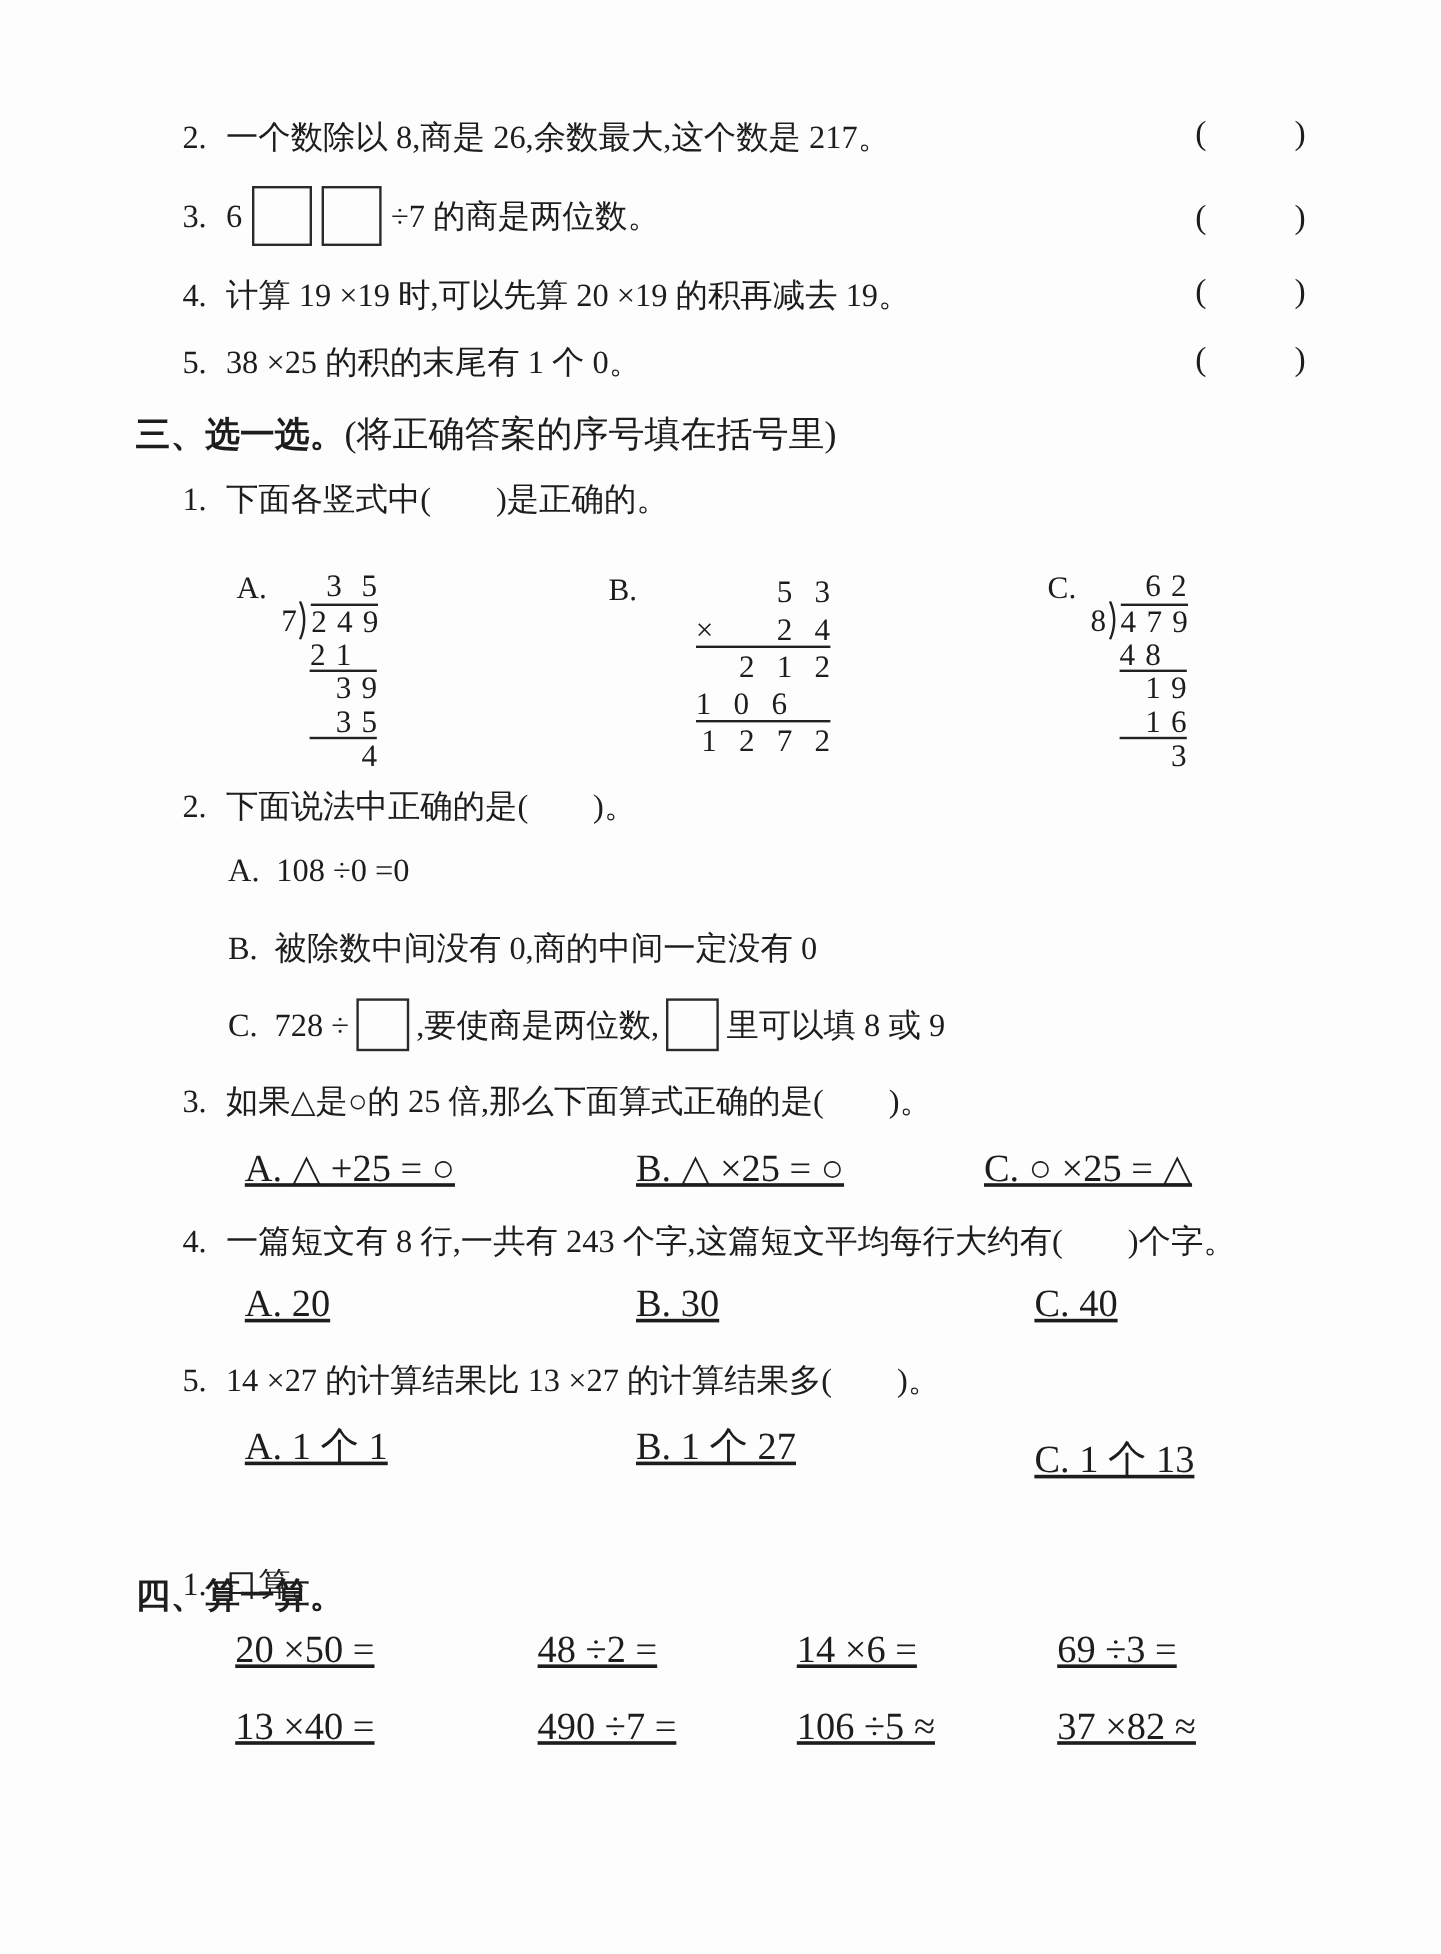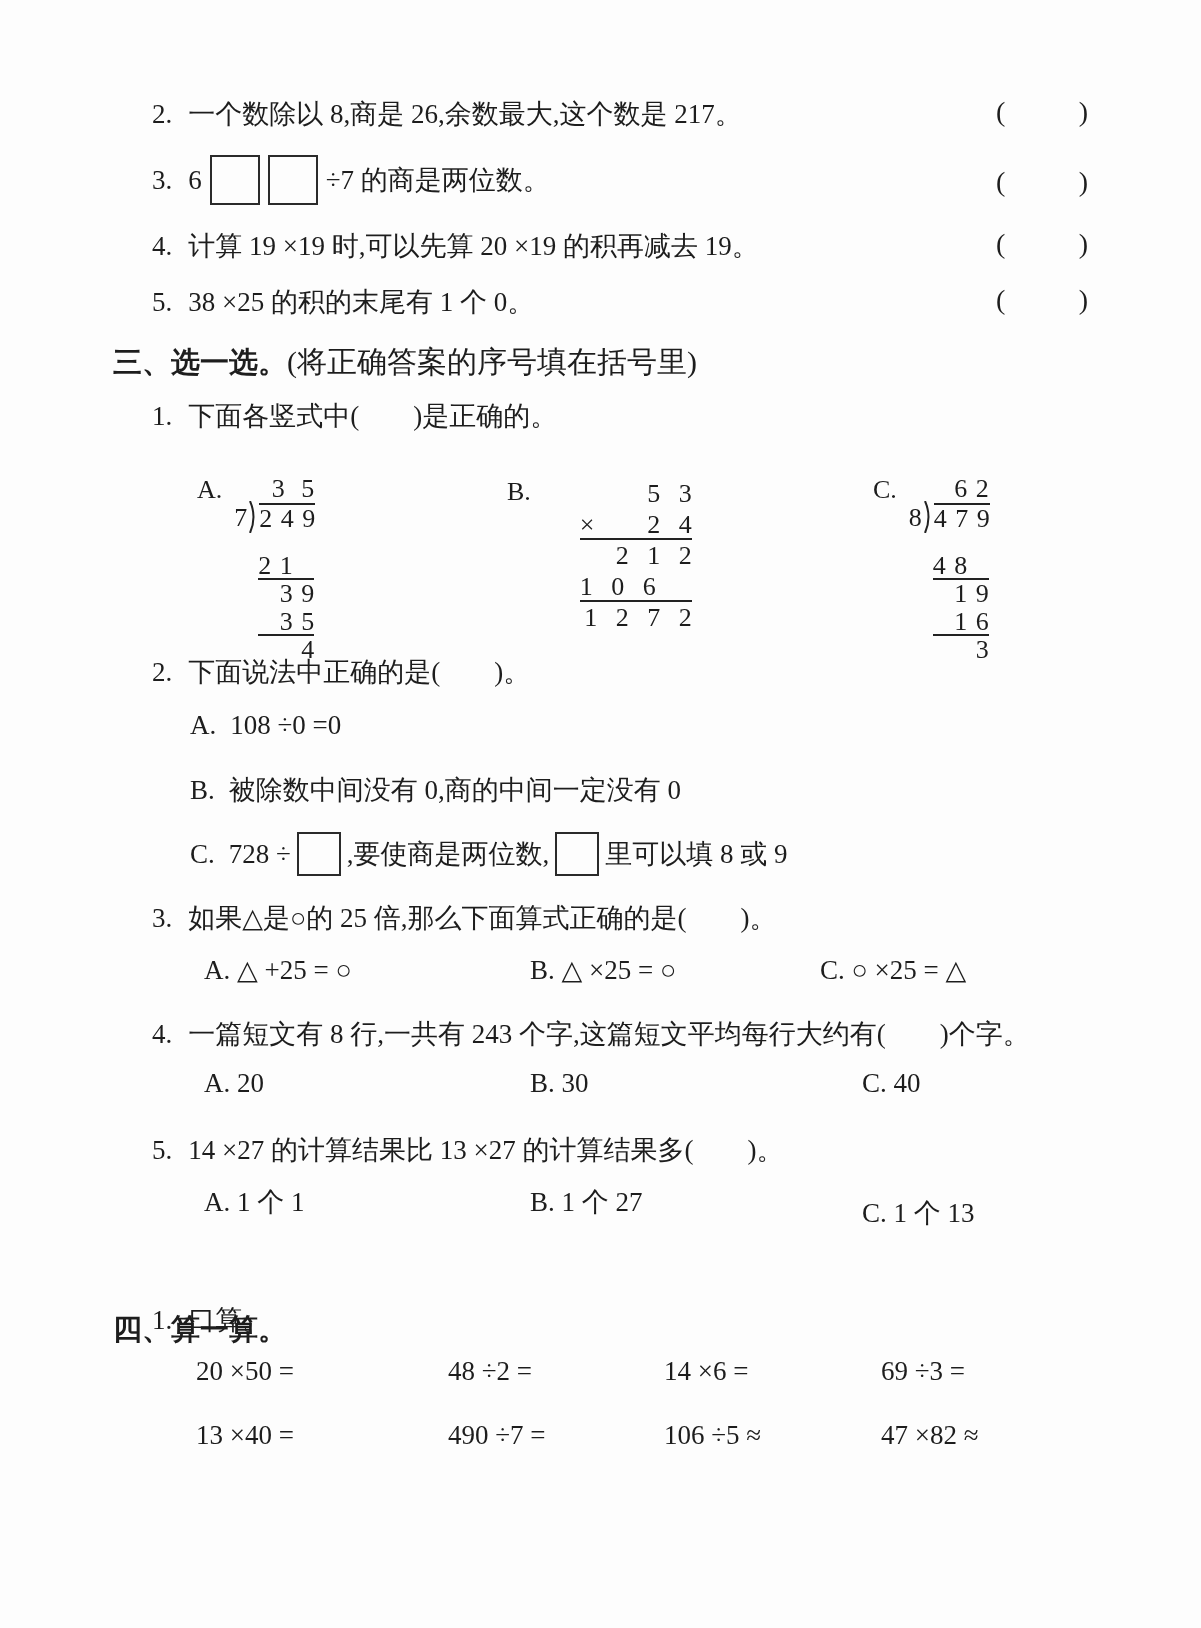--- a/index.html
+++ b/index.html
@@ -12,33 +12,33 @@
   .page { position:absolute; inset:0; }
   .line { position:absolute; display:flex; align-items:center; font-size:27px; white-space:nowrap; }
   .qnum { margin-right:16px; }
   .opt-label { margin-right:14px; }
   .fbox { display:inline-block; width:50px; height:50px; border:2px solid #2b2b2b; background:#fdfdfd; margin:0 8px; }
   .fbox.small { width:44px; height:44px; margin:0 6px; }
   .parens { position:absolute; left:996px; width:92px; display:flex; justify-content:space-between; font-size:28px; }
   .hdr { position:absolute; left:113px; font-size:29px; font-weight:bold;
          font-family:"Liberation Sans","DejaVu Sans",sans-serif; white-space:nowrap; }
   .hdr .sub { font-weight:normal; font-family:"Liberation Serif","DejaVu Serif",serif; font-size:30px; }
-  .opt { position:absolute; font-size:27px; white-space:nowrap; }
+  .opt { position:absolute; font-size:32px; white-space:nowrap;text-decoration:underline; }
 
   
   .calc { position:absolute; display:flex; align-items:flex-start; font-size:26px; }
   .calc .lbl { margin-right:12px; line-height:28px; }
   .ldiv-grid { --w:56px; word-spacing:2px; }
   .ldiv-q { width:var(--w); margin-left:24px; text-align:right; line-height:26px; height:26px; }
   .ldiv-q.wide { word-spacing:10px; }
   .ldiv-dvd { display:flex; align-items:flex-end; height:30px; }
   .ldiv-dsr { line-height:28px; }
   .ldiv-br svg { display:block; margin:0 1px -1px 1px; }
   .ldiv-dnd { border-top:2.5px solid #222; width:var(--w); line-height:27px; text-align:left; }
-  .ldiv-work { margin-left:24px; width:var(--w);margin-top:20px; }
+  .ldiv-work { margin-left:24px; width:var(--w); }
   .wrow { line-height:28px; height:28px; }
   .wrow.left { text-align:left; }
   .wrow.right { text-align:right; }
   .wrow.u { border-bottom:2.5px solid #222; }
   .lmul-grid { width:112px; word-spacing:12px;margin-left:37px; }
   .mrow { line-height:31px; height:31px; text-align:right; }
   .mrow.left { text-align:left; }
   .mrow.between { display:flex; justify-content:space-between; }
   .mrow.u { border-bottom:2.5px solid #222; }
 </style>
@@ -207,15 +207,15 @@
   </div>
 
   <span class="opt" style="left:196px; top:1356px">20 ×50 =</span>
   <span class="opt" style="left:448px; top:1356px">48 ÷2 =</span>
   <span class="opt" style="left:664px; top:1356px">14 ×6 =</span>
   <span class="opt" style="left:881px; top:1356px">69 ÷3 =</span>
 
   <span class="opt" style="left:196px; top:1420px">13 ×40 =</span>
   <span class="opt" style="left:448px; top:1420px">490 ÷7 =</span>
   <span class="opt" style="left:664px; top:1420px">106 ÷5 ≈</span>
-  <span class="opt" style="left:881px; top:1420px">47 ×82 ≈</span>
+  <span class="opt" style="left:881px; top:1420px">37 ×82 ≈</span>
 
 </div>
 
 </body></html>

